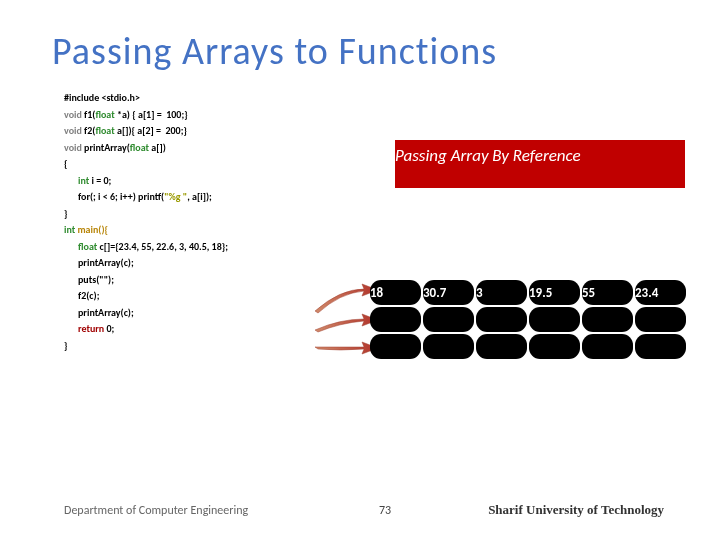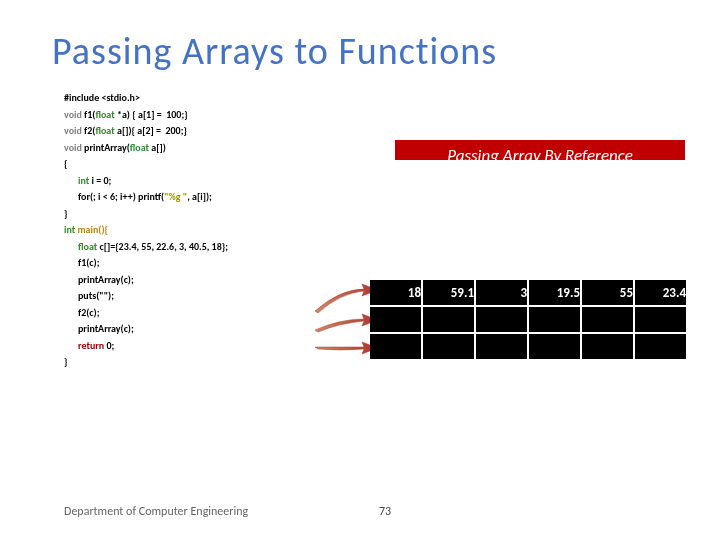--- a/index.html
+++ b/index.html
@@ -36,26 +36,25 @@
   .kw-int { color: #2f8b2f; margin-top: 37px; }
   .kw-str { color: #9a9a00; }
   .kw-main { color: #b8860b; }
   .kw-ret { color: #a00000; }
   .ind1 { padding-left: 14px; }
   .badge {
     position: absolute;
     top: 140px;
     left: 395px;
     width: 290px;
-    height: 20px;
+    height: 48px;
     background: #C00000;
     color: #fff;
     font-style: italic;
     font-size: 17px;
-    text-align: center;
     line-height: 32px;
     font-family: "Calibri", Arial, sans-serif;
   }
   .table-wrap {
     position: absolute;
     top: 280px;
     left: 370px;
     width: 316px;
   }
   .row {
@@ -63,23 +62,24 @@
     gap: 2px;
     margin-bottom: 2px;
   }
   .cell {
     flex: 1;
     height: 25px;
     background: #000;
     color: #fff;
     font-size: 13px;
     font-weight: bold;
-    text-align: right;
+    text-align: left;
     line-height: 25px;
     font-family: "Calibri", Arial, sans-serif;
+    border-radius: 11px;
   }
   .arrows {
     position: absolute;
     top: 275px;
     left: 310px;
     width: 70px;
     height: 100px;
     pointer-events: none;
   }
   .footer {
@@ -119,21 +119,20 @@
   <div class="line"><span>#include </span><span>&lt;stdio.h&gt;</span></div>
   <div class="line"><span class="kw-void">void</span><span> f1(</span><span class="kw-type">float</span><span> *a) { a[1] =  100;}</span></div>
   <div class="line"><span class="kw-void">void</span><span> f2(</span><span class="kw-type">float</span><span> a[]){ a[2] =  200;}</span></div>
   <div class="line"><span class="kw-void">void</span><span> printArray(</span><span class="kw-type">float</span><span> a[])</span></div>
   <div class="line"><span>{</span></div>
   <div class="line ind1"><span class="kw-int">int</span><span> i = 0;</span></div>
   <div class="line ind1"><span>for(; i &lt; 6; i++) printf(</span><span class="kw-str">"%g "</span><span>, a[i]);</span></div>
   <div class="line"><span>}</span></div>
   <div class="line"><span class="kw-int">int</span><span class="kw-main"> main(){</span></div>
   <div class="line ind1"><span class="kw-type">float</span><span> c[]={23.4, 55, 22.6, 3, 40.5, 18};</span></div>
-  <div class="line ind1"><span>f1(c);</span></div>
   <div class="line ind1"><span>printArray(c);</span></div>
   <div class="line ind1"><span>puts("");</span></div>
   <div class="line ind1"><span>f2(c);</span></div>
   <div class="line ind1"><span>printArray(c);</span></div>
   <div class="line ind1"><span class="kw-ret">return</span><span> 0;</span></div>
   <div class="line"><span>}</span></div>
 </div>
 
 <div class="badge">Passing Array By Reference</div>
 
@@ -147,21 +146,21 @@
   <g fill="url(#ag)" stroke="#a04030" stroke-width="0.5">
     <path d="M 5 36 Q 30 14 54 14 L 52 9 L 68 15 L 52 21 L 54 16 Q 30 18 8 38 Z"></path>
     <path d="M 5 55 Q 30 44 54 44 L 52 39 L 68 45 L 52 51 L 54 46 Q 30 48 8 57 Z"></path>
     <path d="M 5 72 Q 30 72 54 72 L 52 67 L 68 73 L 52 79 L 54 74 Q 30 76 8 74 Z"></path>
   </g>
 </svg>
 
 <div class="table-wrap">
   <div class="row">
     <div class="cell">18</div>
-    <div class="cell">59.1</div>
+    <div class="cell">30.7</div>
     <div class="cell">3</div>
     <div class="cell">19.5</div>
     <div class="cell">55</div>
     <div class="cell">23.4</div>
   </div>
   <div class="row">
     <div class="cell"></div>
     <div class="cell"></div>
     <div class="cell"></div>
     <div class="cell"></div>
@@ -174,13 +173,14 @@
     <div class="cell"></div>
     <div class="cell"></div>
     <div class="cell"></div>
     <div class="cell"></div>
   </div>
 </div>
 
 <div class="footer">
   <span class="footer-left">Department of Computer Engineering</span>
   <span class="footer-center">73</span>
+  <span class="footer-right">Sharif University of Technology</span>
 </div>
 
 </body></html>

